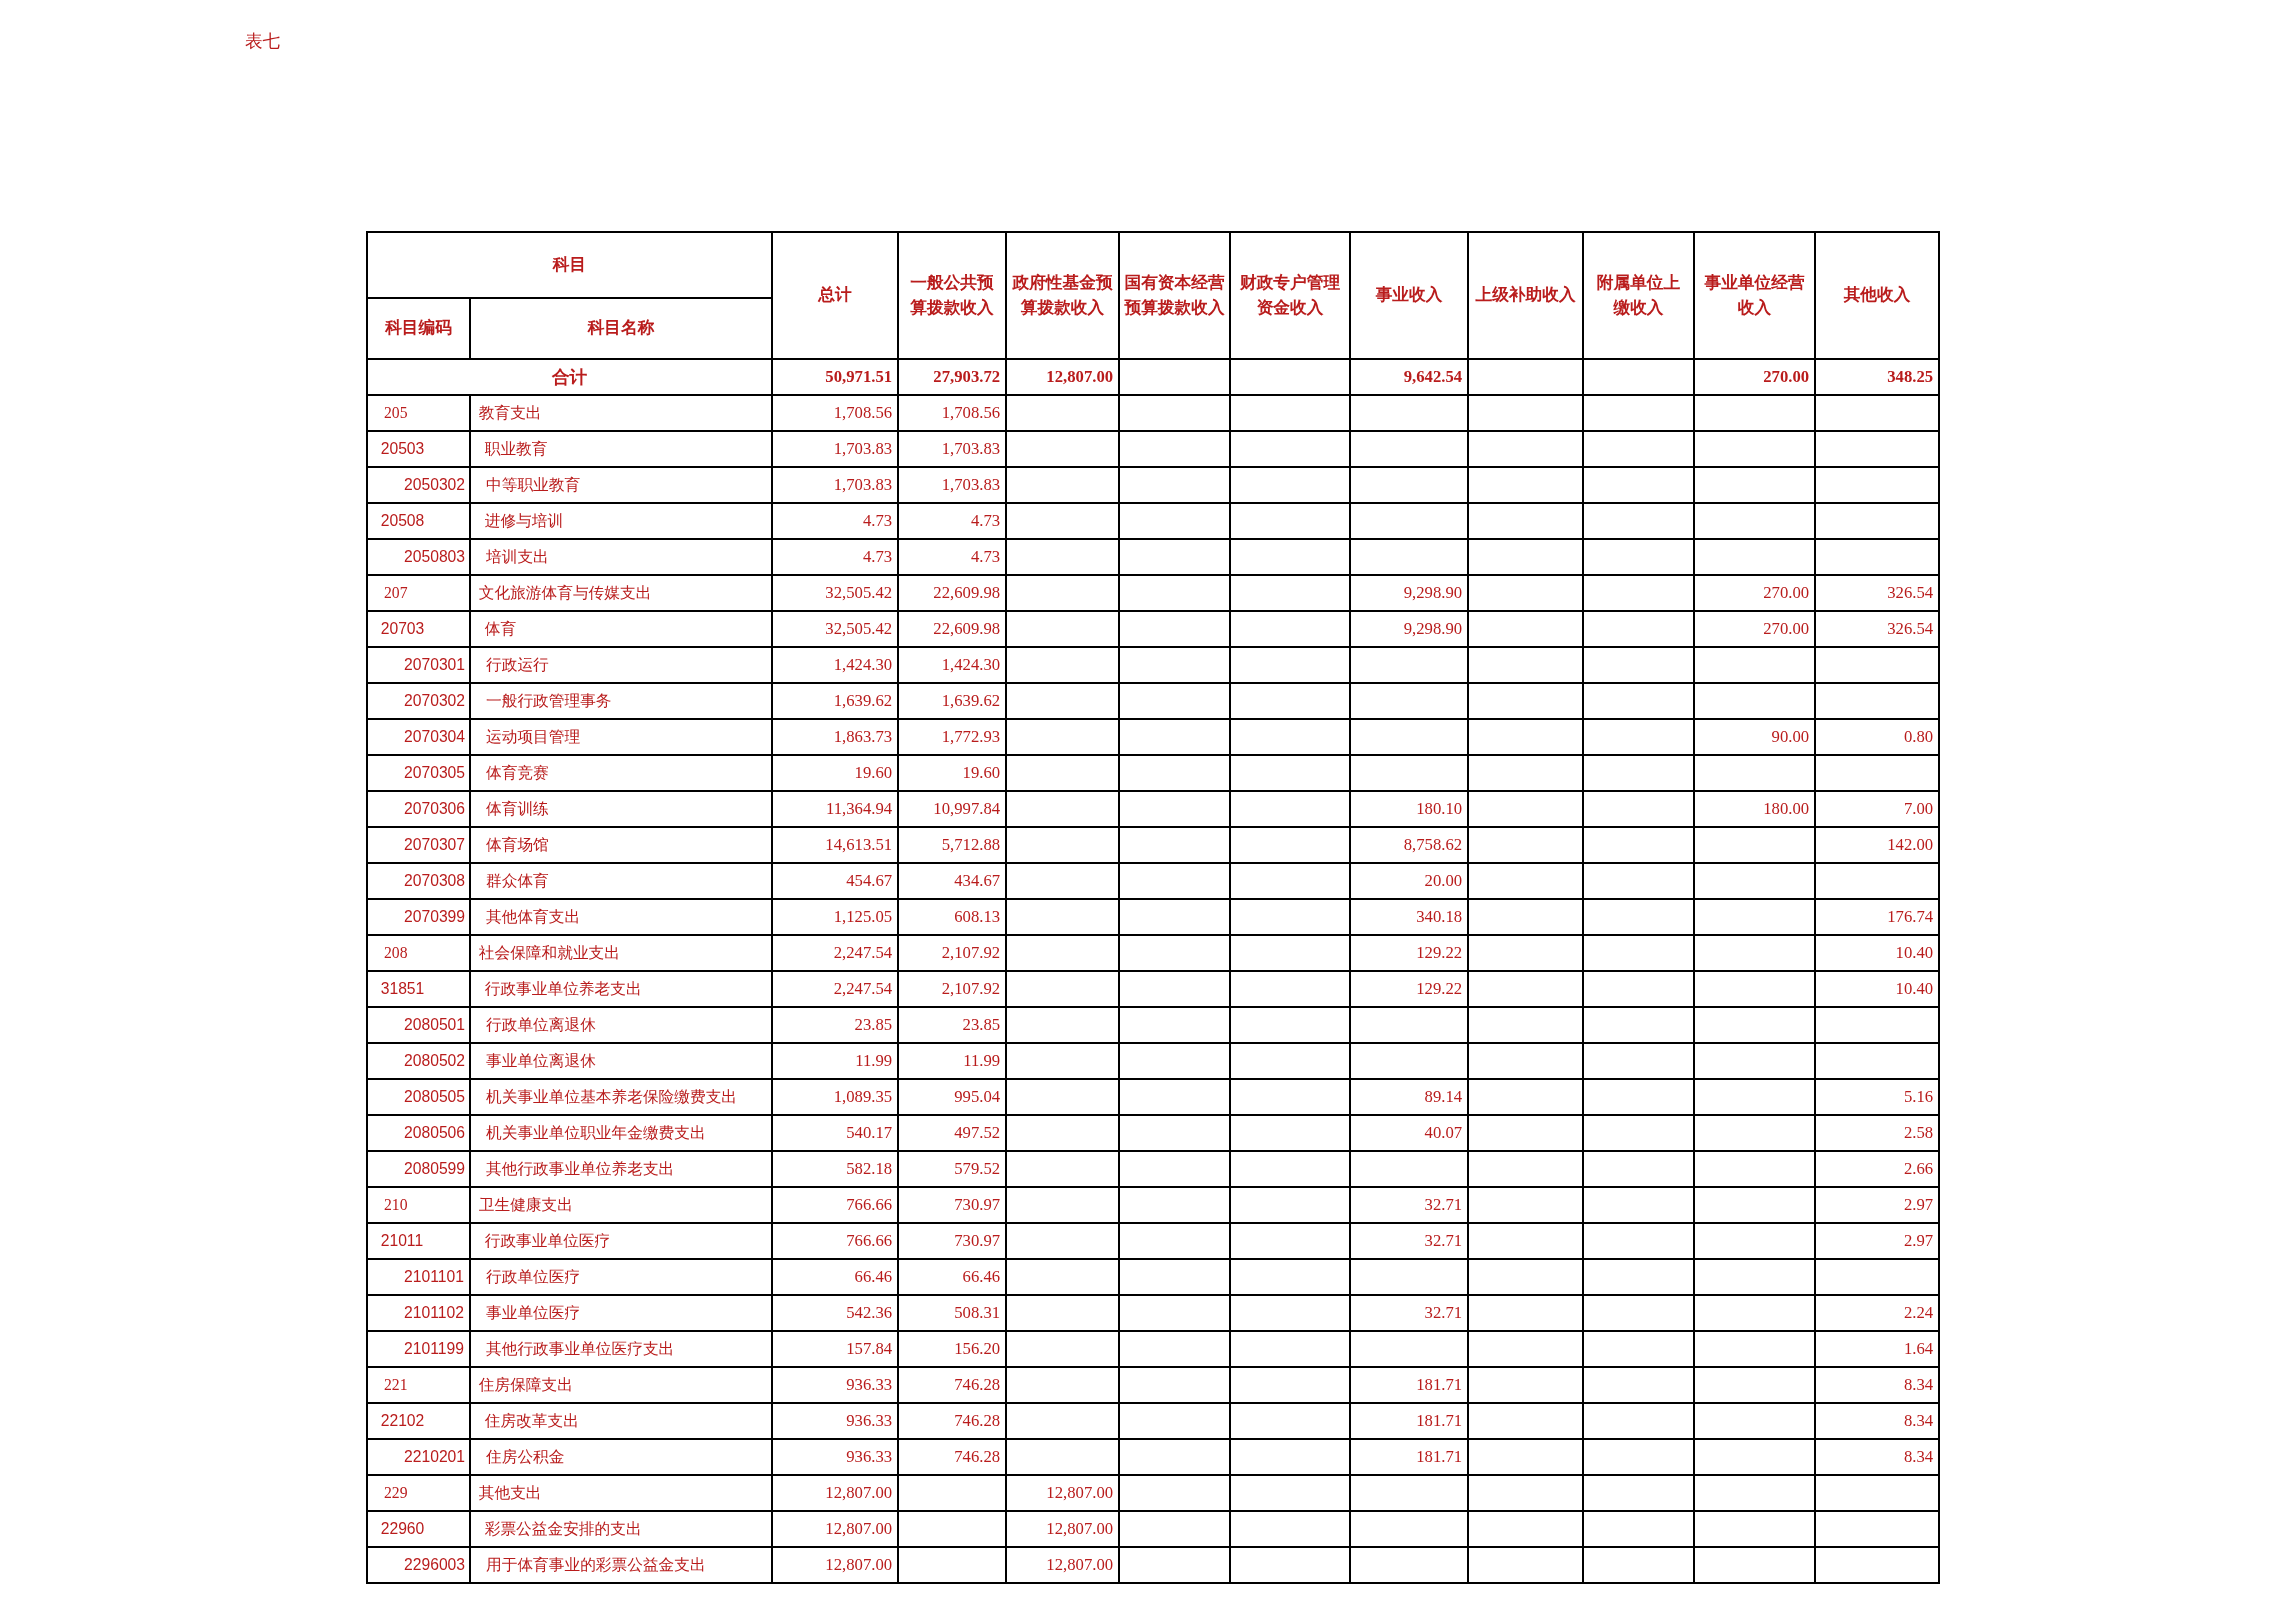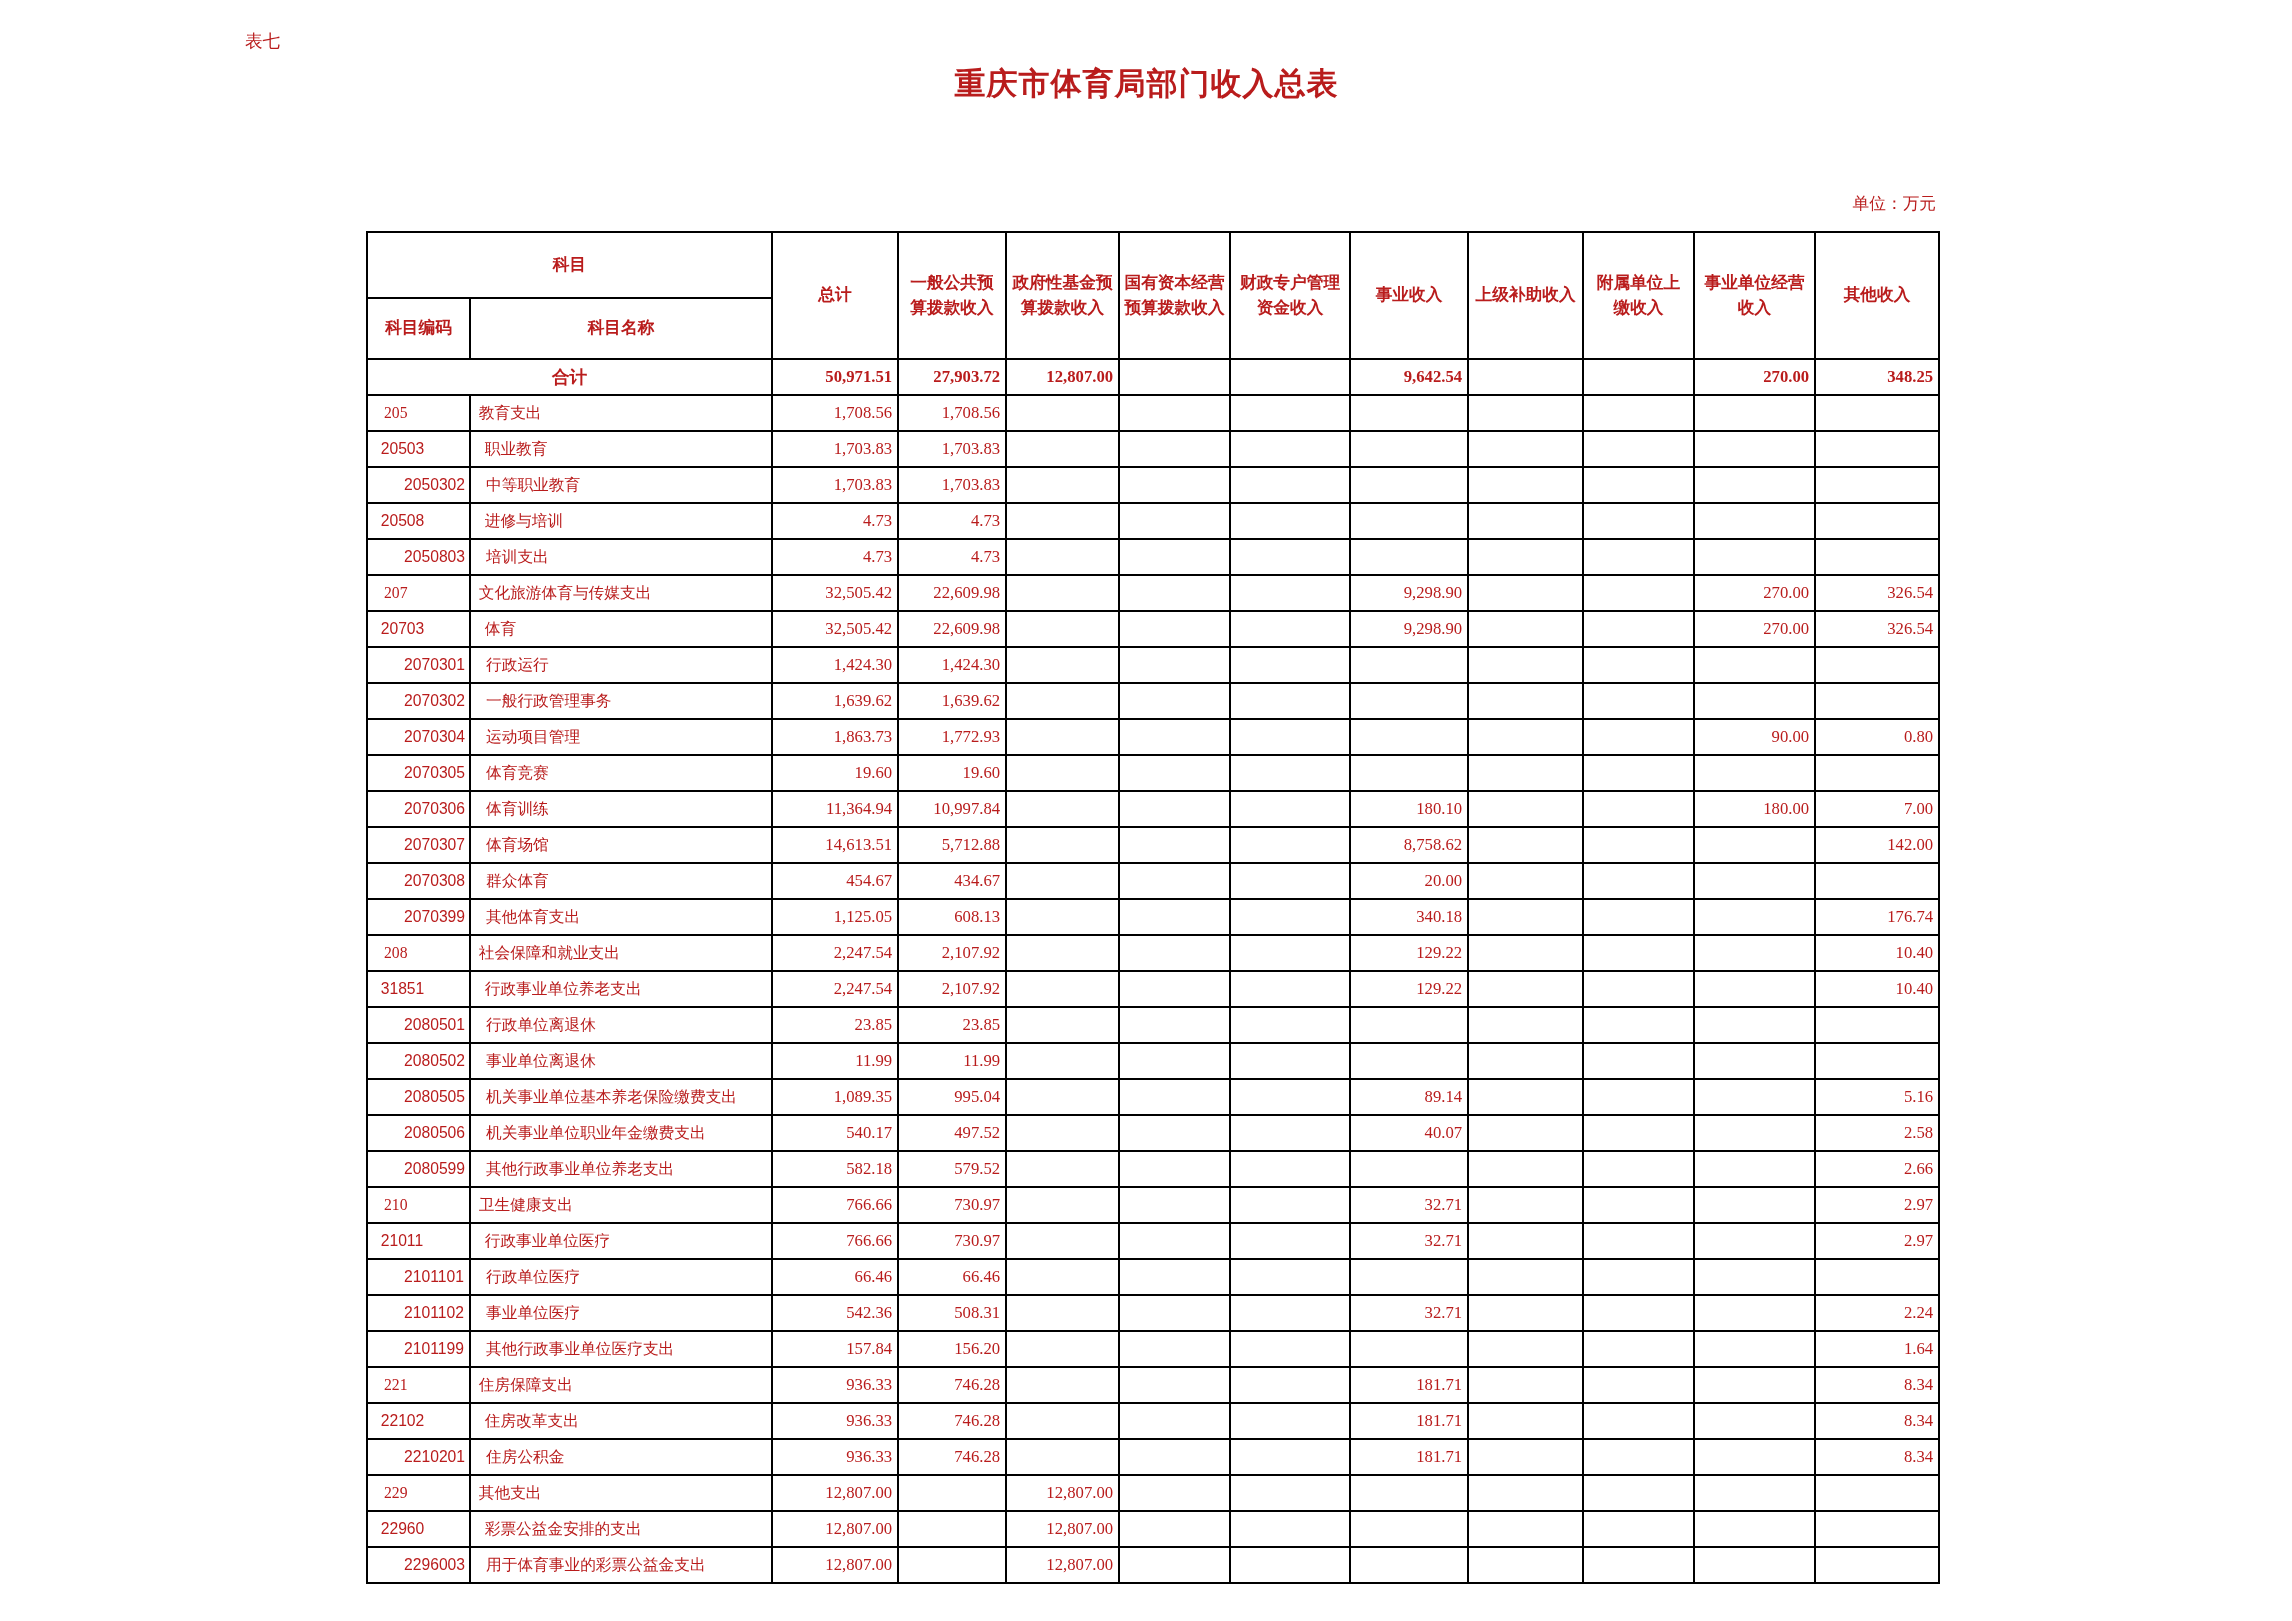--- a/index.html
+++ b/index.html
@@ -99,23 +99,21 @@
   td.name.lv2 { padding-left: 13.7px; }
   td.name.lv3 { padding-left: 15px; }
 </style>
 </head>
 <body>
 
 <div class="page">
 
   <div class="table-label">表七</div>
 
-  <h1 class="page-title">重庆市体育局部门收入总表</h1>
-
-  <div class="unit-note">单位：万元</div>
+
 
   <table class="budget-table">
     <colgroup>
       <col style="width:103px">
       <col style="width:302px">
       <col style="width:126px">
       <col style="width:108px">
       <col style="width:113px">
       <col style="width:111px">
       <col style="width:120px">

